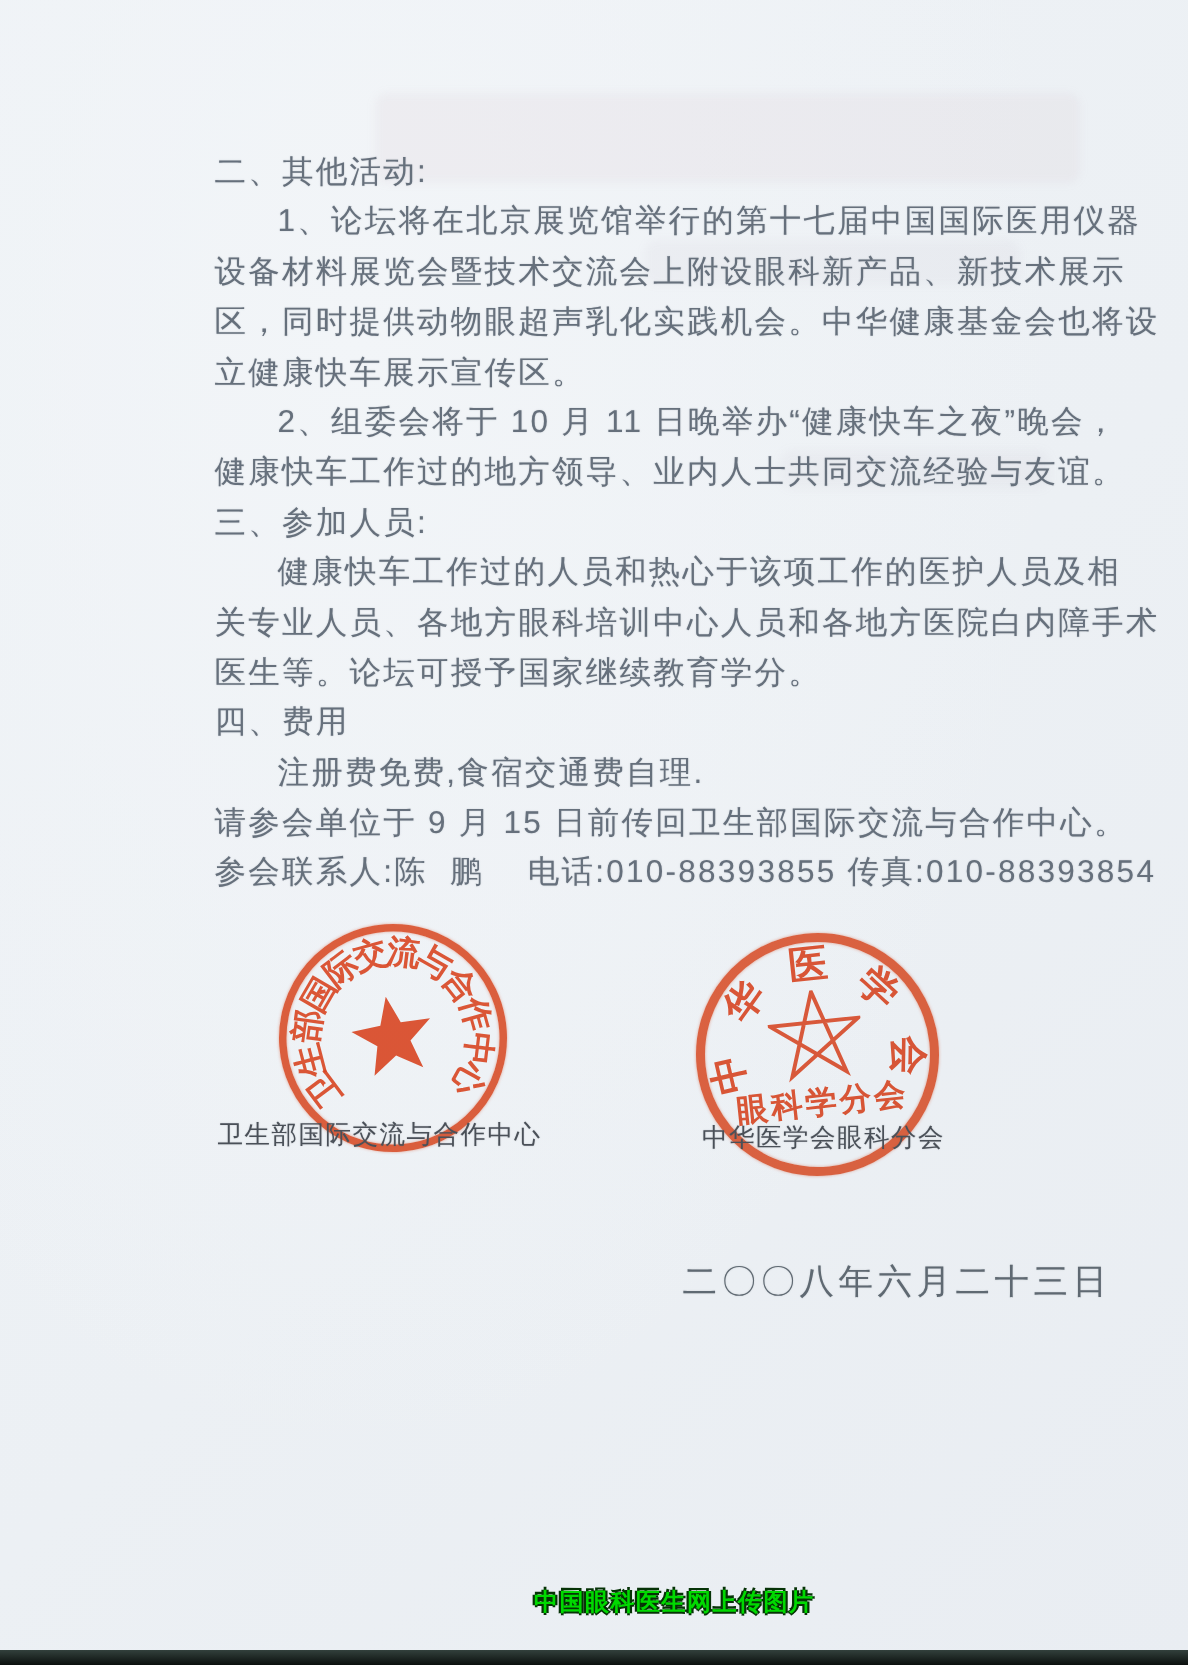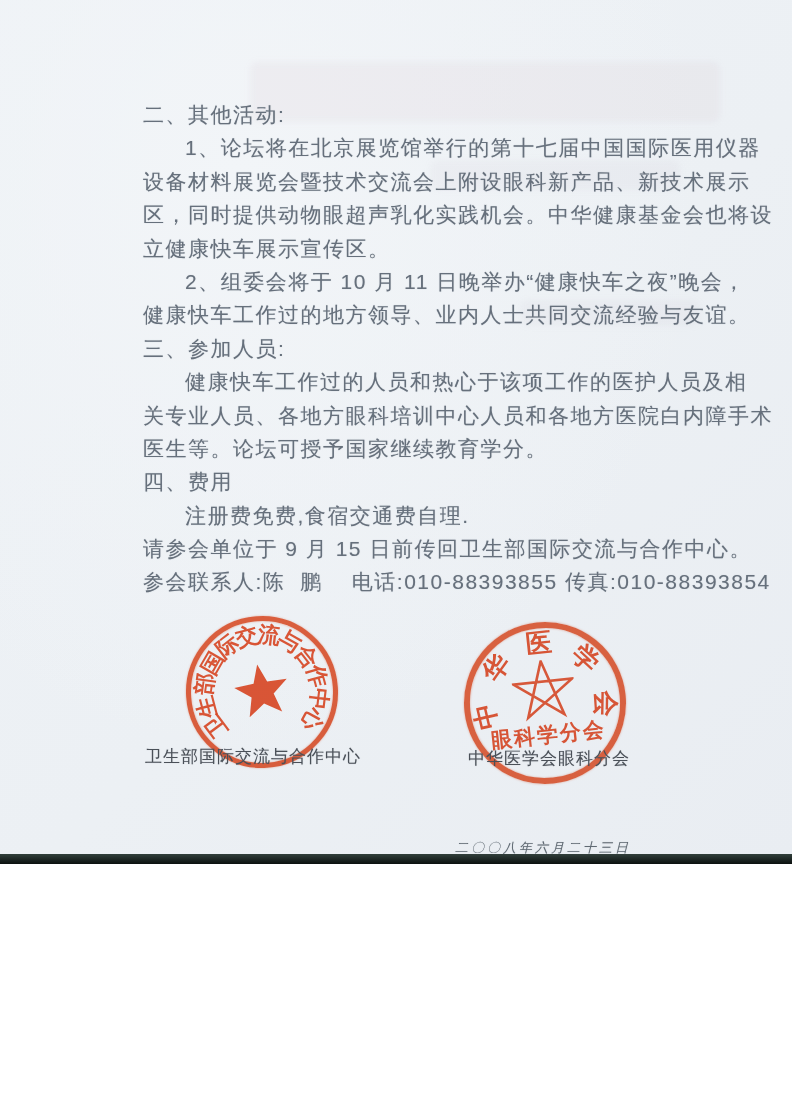--- a/index.html
+++ b/index.html
@@ -1,18 +1,18 @@
 <!DOCTYPE html>
 <html><head>
 <meta charset="utf-8">
 <style>
   html,body{margin:0;padding:0;}
   .page{
     position:relative;
-    width:792px;height:864px;
+    width:792px;height:1110px;
     overflow:hidden;
     background:
       radial-gradient(ellipse at 30% 20%, #f2f5f8 0%, rgba(242,245,248,0) 60%),
       linear-gradient(135deg,#eef2f6 0%, #ecf0f4 55%, #e9edf2 100%);
     font-family:"Liberation Sans", sans-serif;
   }
   
   .ghost{position:absolute;border-radius:8px;filter:blur(3px);pointer-events:none;}
   .g1{left:250px;top:62px;width:470px;height:60px;background:rgba(190,140,150,0.07);}
   .g2{left:430px;top:160px;width:250px;height:30px;background:rgba(150,140,160,0.05);}
@@ -51,23 +51,22 @@
 
   .caption{
     position:absolute;color:#4a5058;font-size:17px;letter-spacing:1px;
     text-shadow:0 0 1px rgba(74,80,88,0.3);
   }
   .caption-left{left:145px;top:745px;}
   .caption-right{left:468px;top:747px;}
 
   .doc-date{
     position:absolute;left:455px;top:839px;
-    color:#5f6972;font-size:13px;letter-spacing:3px;
+    color:#5f6972;font-size:23px;letter-spacing:3px;
     text-shadow:0 0 1px rgba(95,105,114,0.3);
-    font-style:italic;
   }
 
   .watermark{
     position:absolute;left:356px;top:1058px;
     font-size:16px;font-weight:bold;letter-spacing:1px;
     color:#00d900;
     text-shadow:
       -1.5px 0 0 #063306, 1.5px 0 0 #063306,
       0 -1.5px 0 #063306, 0 1.5px 0 #063306;
   }

